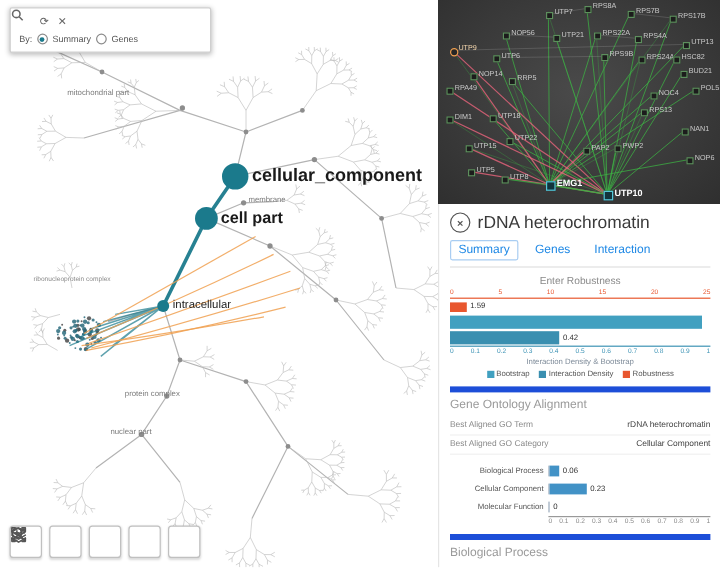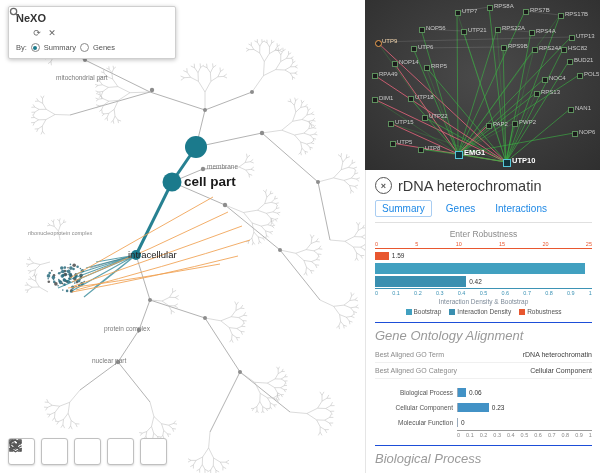--- a/index.html
+++ b/index.html
@@ -73,21 +73,21 @@
   .bar{height:9px;flex:none;}
   .bar.rob{background:#e8572f;height:8px;}
   .bar.boot{background:#41a0c0;height:11px;}
   .bar.dens{background:#3a8fb0;height:11px;}
   .bar.go{background:#4292c6;height:9px;}
   .bval{font-size:6.5px;color:#333;margin-left:3px;}
   .axis-label{font-size:6.5px;color:#7e8b99;text-align:center;margin-top:2px;}
   .legend{display:flex;justify-content:center;gap:8px;margin-top:3px;font-size:6.5px;color:#555;}
   .legend .li{display:flex;align-items:center;gap:2px;}
   .sw{width:6px;height:6px;display:inline-block;flex:none;}
-  .sect-head{font-size:13px;color:#9a9a9a;border-top:1px solid #1d4ed8;padding-top:5px;margin-top:7px;font-style:italic;}
+  .sect-head{font-size:10px;color:#9a9a9a;border-top:5px solid #1d4ed8;padding-top:5px;margin-top:7px;}
   .go-table{margin-top:4px;}
   .go-tr{display:flex;justify-content:space-between;align-items:center;height:15px;border-bottom:1px solid #f0f0f0;}
   .go-tr .k{font-size:7px;color:#8a8a8a;}
   .go-tr .v{font-size:7px;color:#424242;text-align:right;}
   .go-chart{margin-top:6px;}
   .go-row{display:flex;align-items:center;height:15px;}
   .go-cat{width:78px;text-align:right;font-size:6.5px;color:#555;padding-right:4px;flex:none;}
   .go-barwrap{flex:1;display:flex;align-items:center;border-left:1px solid #9ab;min-width:0;}
   .go-axisrow{display:flex;align-items:flex-start;}
   .go-axis-ticks{flex:1;border-top:1px solid #999;}
@@ -225,30 +225,30 @@
         <path class="orange-edge" d="M72,292 Q150,278 238,256"></path>
         <path class="orange-edge" d="M68,288 Q130,280 220,264"></path>
       </g>
       <g>
         <circle class="main-node" cx="196" cy="147" r="11"></circle>
         <circle class="main-node" cx="172" cy="182" r="9.5"></circle>
         <circle class="main-node" cx="136" cy="255" r="5"></circle>
       </g>
     </svg>
 
+    <span class="t-lbl lg" style="left:210px;top:138px">cellular_component</span>
     <span class="t-lbl lg2" style="left:184px;top:174px">cell part</span>
-    <span class="t-lbl md" style="left:128px;top:249px">intracellular</span>
+    <span class="t-lbl md" style="left:144px;top:249px">intracellular</span>
     <span class="t-lbl sm" style="left:56px;top:74px">mitochondrial part</span>
     <span class="t-lbl sm" style="left:207px;top:163px">membrane</span>
     <span class="t-lbl xs" style="left:28px;top:230px">ribonucleoprotein complex</span>
     <span class="t-lbl sm" style="left:104px;top:325px">protein complex</span>
     <span class="t-lbl sm" style="left:92px;top:357px">nuclear part</span>
 
     <div class="search-card">
-      <div class="app-title">NeXO</div>
       <div class="search-row">
         <span class="mini-icon">
           <svg width="11" height="11" viewBox="0 0 12 12">
               <circle cx="5" cy="5" r="3.4"></circle>
               <line x1="7.6" y1="7.6" x2="10.8" y2="10.8"></line>
             </svg>
         </span>
         <span class="mini-icon">⟳</span>
         <span class="mini-icon">✕</span>
       </div>
@@ -489,21 +489,21 @@
   <div class="details-panel">
     <div class="dp-inner">
       <div class="dp-header">
         <span class="close-btn">×</span>
         <span class="dp-title">rDNA heterochromatin</span>
       </div>
 
       <div class="tabs">
         <span class="tab active">Summary</span>
         <span class="tab">Genes</span>
-        <span class="tab">Interactions</span>
+        <span class="tab">Interaction</span>
       </div>
 
 
       <div>
         <div class="c-title">Enter Robustness</div>
         <div class="ticks top">
             <span>0</span>
             <span>5</span>
             <span>10</span>
             <span>15</span>

